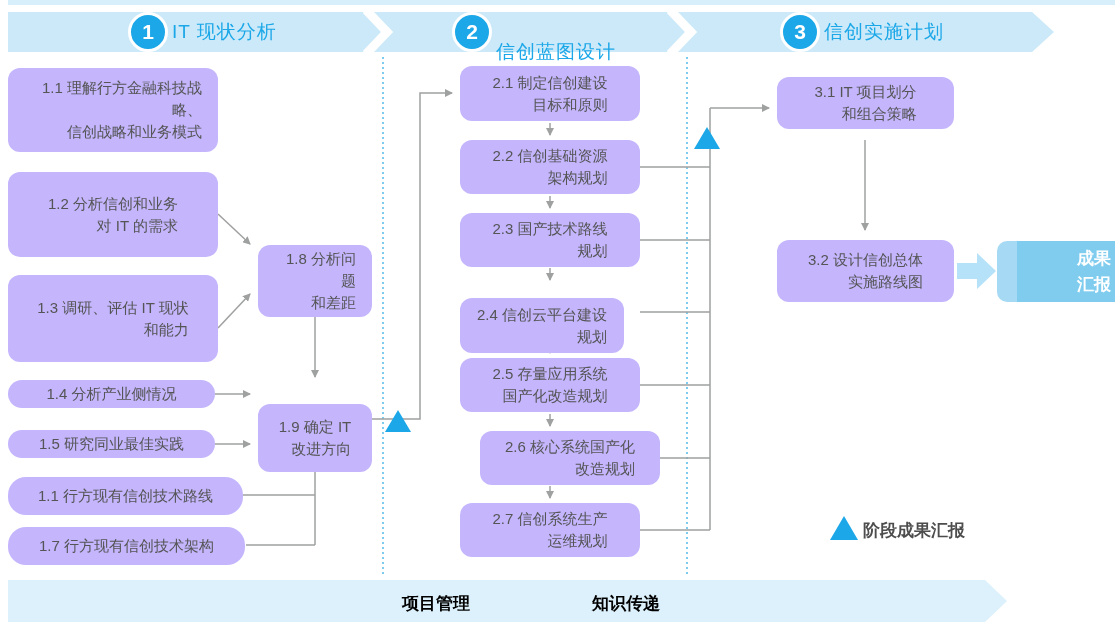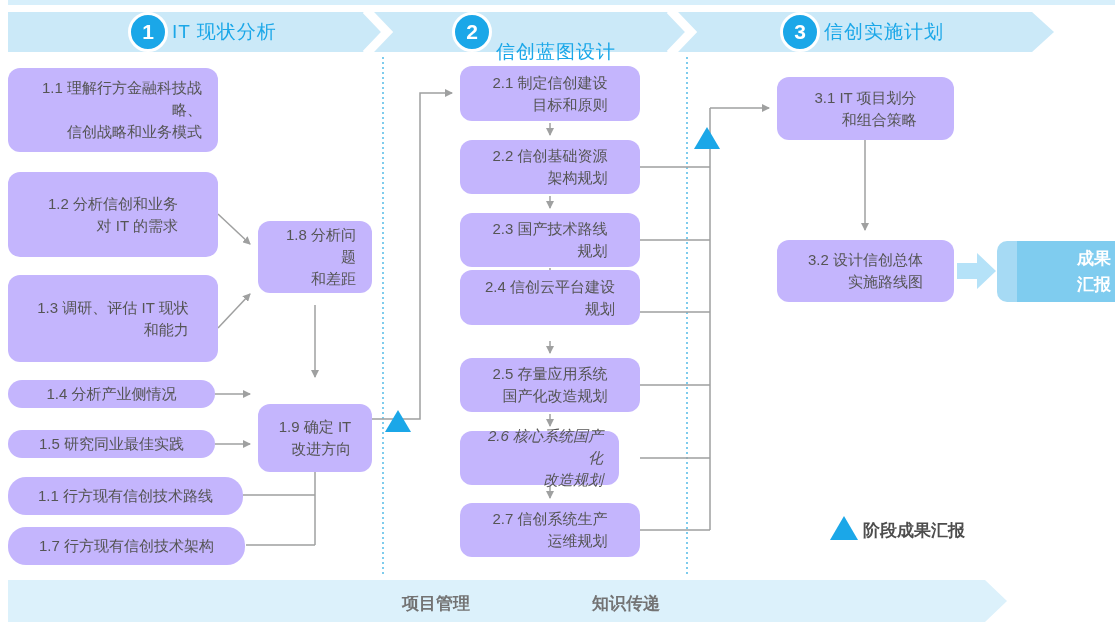--- a/index.html
+++ b/index.html
@@ -38,21 +38,21 @@
     border-left:13px solid transparent;border-right:13px solid transparent;
     border-bottom:22px solid #1BA7E8;
   }
   .result-box{
     position:absolute;left:997px;top:241px;width:100px;height:61px;border-radius:10px;
     background:linear-gradient(90deg,#A6DAF4 0px,#A6DAF4 20px,#7FCCEF 20px);
     color:#fff;font-weight:bold;font-size:17px;line-height:1.5;white-space:pre-line;
     display:flex;align-items:center;justify-content:center;text-align:center;z-index:3;padding-left:47px;
   }
   .legend-label{position:absolute;left:863px;top:519px;font-size:17px;font-weight:bold;color:#4D4D4D;z-index:3;white-space:nowrap;}
-  .footer-label{position:absolute;top:592px;font-size:17px;font-weight:bold;color:#737373;z-index:3;white-space:nowrap;}
+  .footer-label{position:absolute;top:592px;font-size:17px;font-weight:bold;color:#000000;z-index:3;white-space:nowrap;}
 </style>
 </head>
 <body>
 
 <div class="canvas">
 
   <div class="strip"></div>
   <div class="hbar"></div>
   <div class="fbar"></div>
 
@@ -103,41 +103,41 @@
   <div class="box" style="left:8px;top:68px;width:210px;height:84px;">1.1 理解行方金融科技战略、
 信创战略和业务模式</div>
   <div class="box" style="left:8px;top:172px;width:210px;height:85px;">1.2 分析信创和业务
 对 IT 的需求</div>
   <div class="box" style="left:8px;top:275px;width:210px;height:87px;">1.3 调研、评估 IT 现状
 和能力</div>
   <div class="box pill" style="left:8px;top:380px;width:207px;height:28px;">1.4 分析产业侧情况</div>
   <div class="box pill" style="left:8px;top:430px;width:207px;height:28px;">1.5 研究同业最佳实践</div>
   <div class="box pill" style="left:8px;top:477px;width:235px;height:38px;">1.1 行方现有信创技术路线</div>
   <div class="box pill" style="left:8px;top:527px;width:237px;height:38px;">1.7 行方现有信创技术架构</div>
-  <div class="box" style="left:258px;top:221px;width:114px;height:72px;">1.8 分析问题
+  <div class="box" style="left:258px;top:245px;width:114px;height:72px;">1.8 分析问题
 和差距</div>
   <div class="box" style="left:258px;top:376px;width:114px;height:68px;margin-top:28px;">1.9 确定 IT
 改进方向</div>
 
   <div class="box" style="left:460px;top:66px;width:180px;height:55px;">2.1 制定信创建设
 目标和原则</div>
   <div class="box" style="left:460px;top:140px;width:180px;height:54px;">2.2 信创基础资源
 架构规划</div>
   <div class="box" style="left:460px;top:213px;width:180px;height:54px;">2.3 国产技术路线
 规划</div>
-  <div class="box" style="left:460px;top:270px;width:180px;height:55px;">2.4 信创云平台建设
+  <div class="box" style="left:460px;top:298px;width:164px;height:55px;">2.4 信创云平台建设
 规划</div>
   <div class="box" style="left:460px;top:358px;width:180px;height:54px;">2.5 存量应用系统
 国产化改造规划</div>
-  <div class="box" style="left:460px;top:431px;width:159px;height:54px;font-style:italic;">2.6 核心系统国产化
+  <div class="box" style="left:480px;top:431px;width:180px;height:54px;">2.6 核心系统国产化
 改造规划</div>
   <div class="box" style="left:460px;top:503px;width:180px;height:54px;">2.7 信创系统生产
 运维规划</div>
 
-  <div class="box" style="left:777px;top:77px;width:177px;height:63px;">3.1 IT 项目划分
+  <div class="box" style="left:777px;top:77px;width:177px;height:52px;">3.1 IT 项目划分
 和组合策略</div>
   <div class="box" style="left:777px;top:240px;width:177px;height:62px;">3.2 设计信创总体
 实施路线图</div>
 
   <div class="result-box">成果
 汇报</div>
 
   <div class="tri" style="left:385px;top:410px;"></div>
   <div class="tri" style="left:694px;top:127px;"></div>
   <div class="tri" style="left:830px;top:516px;border-left-width:14px;border-right-width:14px;border-bottom-width:24px;"></div>

